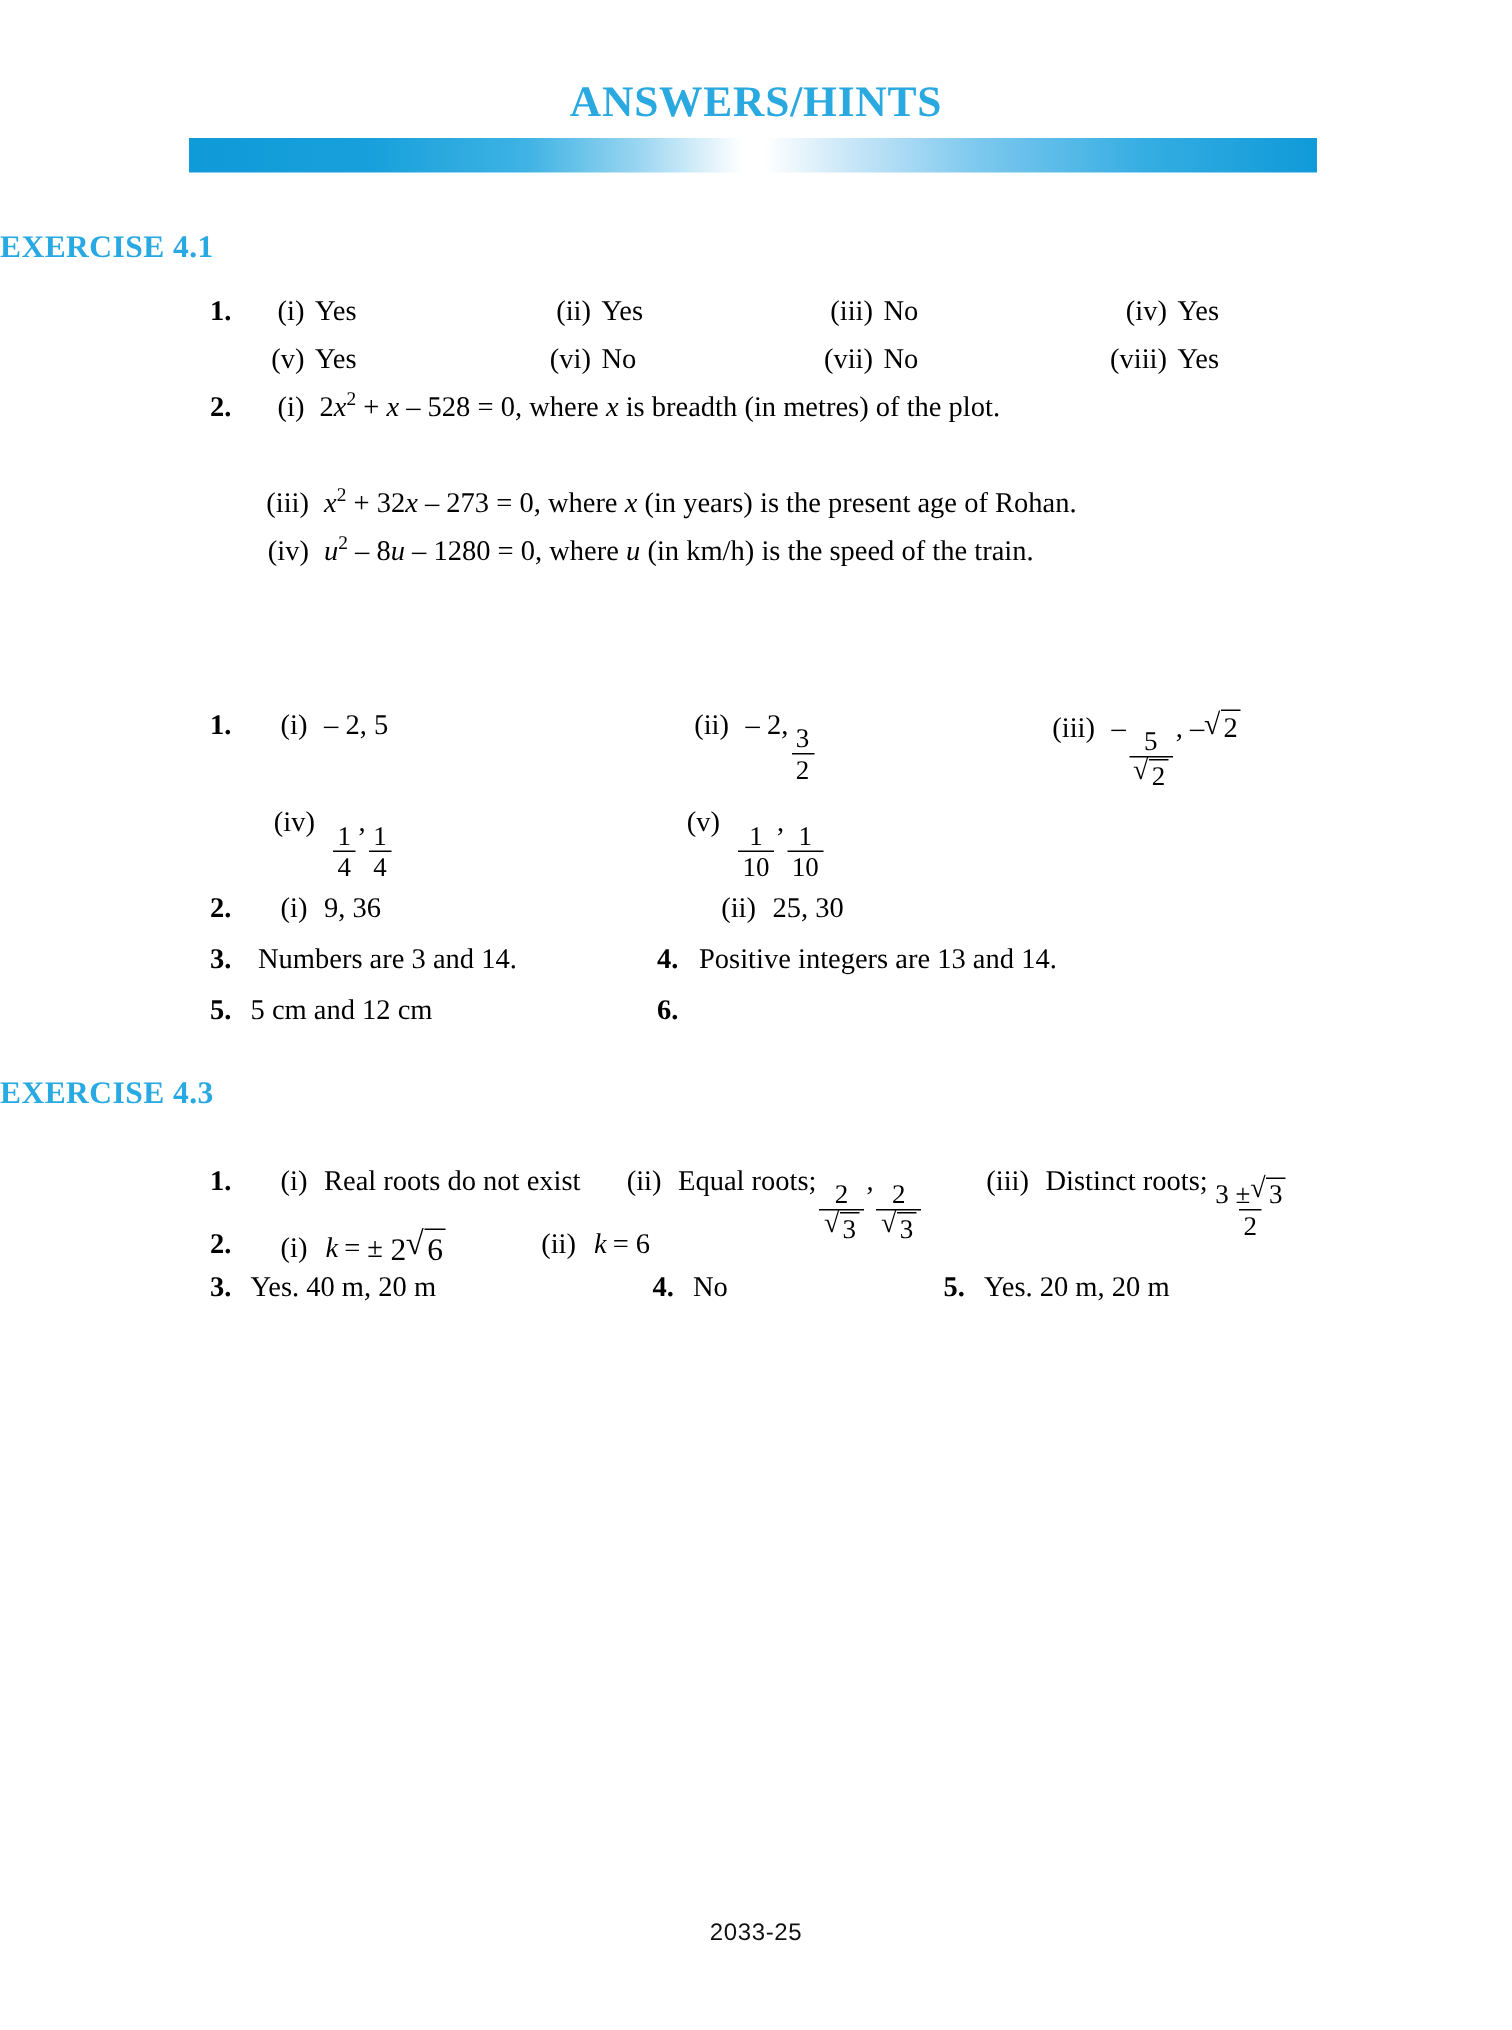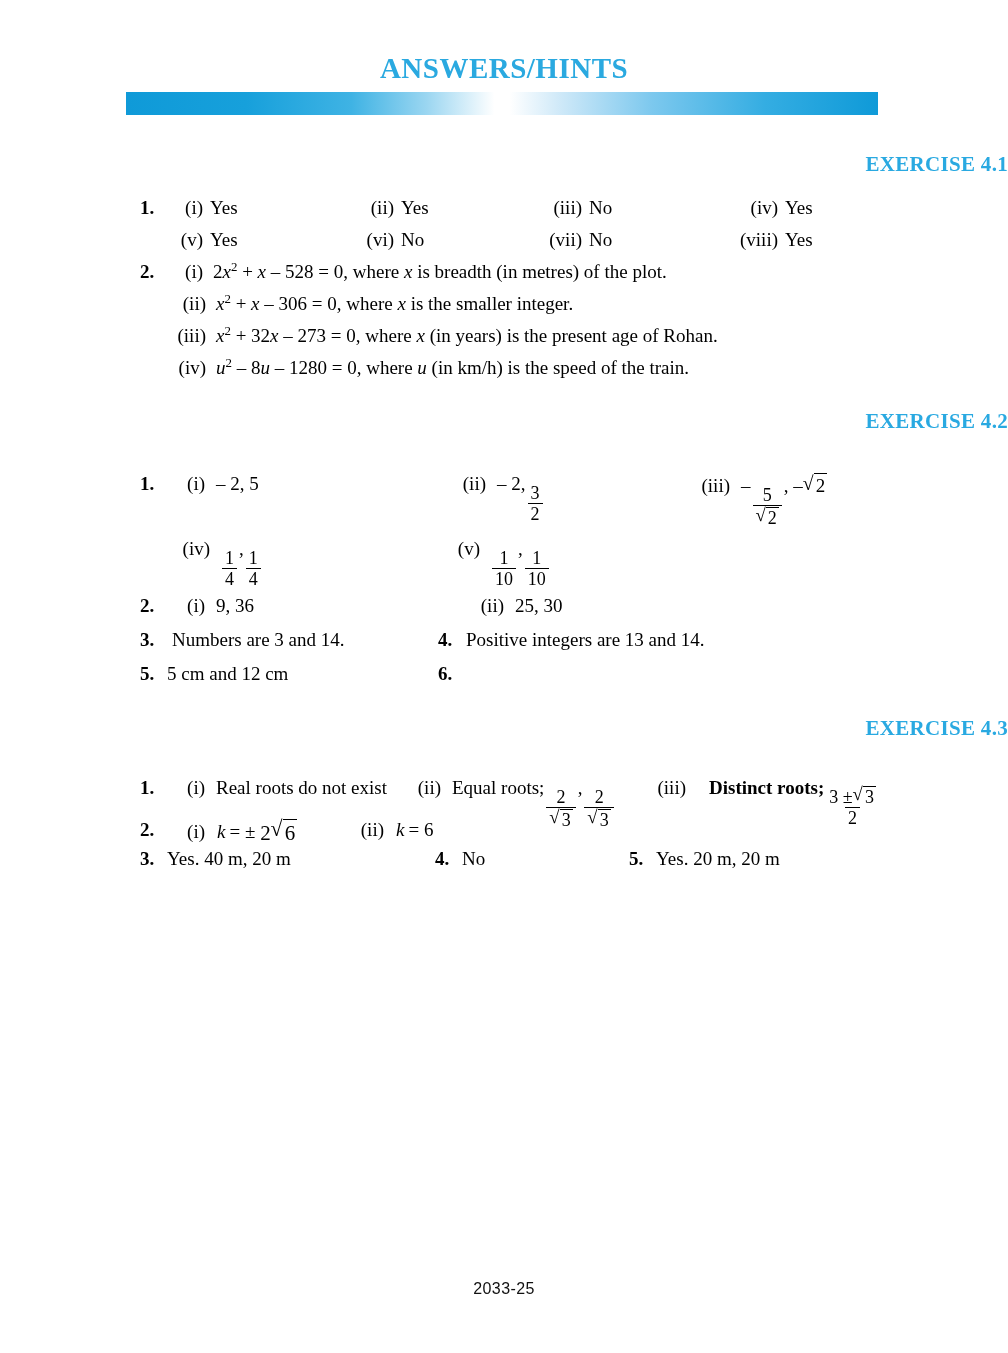--- a/index.html
+++ b/index.html
@@ -51,21 +51,21 @@
         #7cc8ee 70%,
         #34ade2 85%,
         #0f9ad8 100%);
   }
 
   
   .ex-heading {
     position: absolute;
     width: 100%;
     left: 0;
-    text-align: right;
+    text-align: left;
     font-family: "Liberation Serif", serif;
     font-weight: bold;
     font-size: 21px;
     color: #29a9e1;
     letter-spacing: 0.3px;
   }
   .qnum {
     position: absolute;
     font-weight: bold;
     font-size: 19px;
@@ -176,33 +176,29 @@
   </div>
   <div class="cell" style="top:229px; left:727px;">
     <span class="rn" style="width:51px;">(viii)</span><span>Yes</span>
   </div>
 
   <div class="qnum" style="top:261px; left:140px;">2.</div>
   <div class="cell" style="top:261px; left:175px;">
     <span class="rn" style="width:28px;">(i)</span><span style="margin-left:3px;"><span>2</span><span class="var">x</span><sup>2</sup><span> + <span class="var">x</span> – 528 = 0</span><span>, where <span class="var">x</span> is breadth (in metres) of the plot.</span></span>
   </div>
 
-  <div class="cell" style="top:293px; left:172px;">
-    <span class="rn" style="width:34px;">(ii)</span><span style="margin-left:3px;"><span class="var">x</span><sup>2</sup><span> + <span class="var">x</span> – 306 = 0</span><span>, where <span class="var">x</span> is the smaller integer.</span></span>
-  </div>
 
   <div class="cell" style="top:325px; left:165px;">
     <span class="rn" style="width:41px;">(iii)</span><span style="margin-left:3px;"><span class="var">x</span><sup>2</sup><span> + 32<span class="var">x</span> – 273 = 0</span><span>, where <span class="var">x</span> (in years) is the present age of Rohan.</span></span>
   </div>
 
   <div class="cell" style="top:357px; left:168px;">
     <span class="rn" style="width:38px;">(iv)</span><span style="margin-left:3px;"><span class="var">u</span><sup>2</sup><span> – 8<span class="var">u</span> – 1280 = 0</span><span>, where <span class="var">u</span> (in km/h) is the speed of the train.</span></span>
   </div>
 
-  <div class="ex-heading" style="top:409px;">EXERCISE  4.2</div>
 
   <div class="qnum" style="top:473px; left:140px;">1.</div>
   <div class="cell" style="top:473px; left:177px;">
     <span class="rn" style="width:28px;">(i)</span><span style="margin-left:4px;">– 2, 5</span>
   </div>
 
   <div class="cell" style="top:473px; left:452px;">
     <span class="rn" style="width:34px;">(ii)</span><span style="margin-left:4px;">– 2,</span><span class="frac">
         <span class="num">3</span>
         <span class="den">2</span>
@@ -264,21 +260,21 @@
     <span class="rn" style="width:34px;">(ii)</span><span style="margin-left:4px;">Equal roots;</span><span class="frac">
         <span class="num">2</span>
         <span class="den"><span class="sqrt"><span class="radicand">3</span></span></span>
       </span><span>,</span><span class="frac">
         <span class="num">2</span>
         <span class="den"><span class="sqrt"><span class="radicand">3</span></span></span>
       </span>
   </div>
 
   <div class="cell" style="top:777px; left:645px;">
-    <span class="rn" style="width:41px;">(iii)</span><span style="margin-left:16px;font-weight:bold;">Distinct roots;</span><span class="frac">
+    <span class="rn" style="width:41px;">(iii)</span><span style="margin-left:4px;">Distinct roots;</span><span class="frac">
         <span class="num"><span>3 ±</span><span class="sqrt"><span class="radicand">3</span></span></span>
         <span class="den">2</span>
       </span>
   </div>
 
   <div class="qnum" style="top:819px; left:140px;">2.</div>
   <div class="cell" style="top:819px; left:177px;">
     <span class="rn" style="width:28px;">(i)</span><span class="var" style="margin-left:5px;">k</span><span style="margin-left:4px;">= ±</span><span style="margin-left:5px; font-size:21px; display:inline-block; vertical-align:-2px;"><span>2</span><span class="sqrt"><span class="radicand">6</span></span></span>
   </div>
   <div class="cell" style="top:819px; left:350px;">

